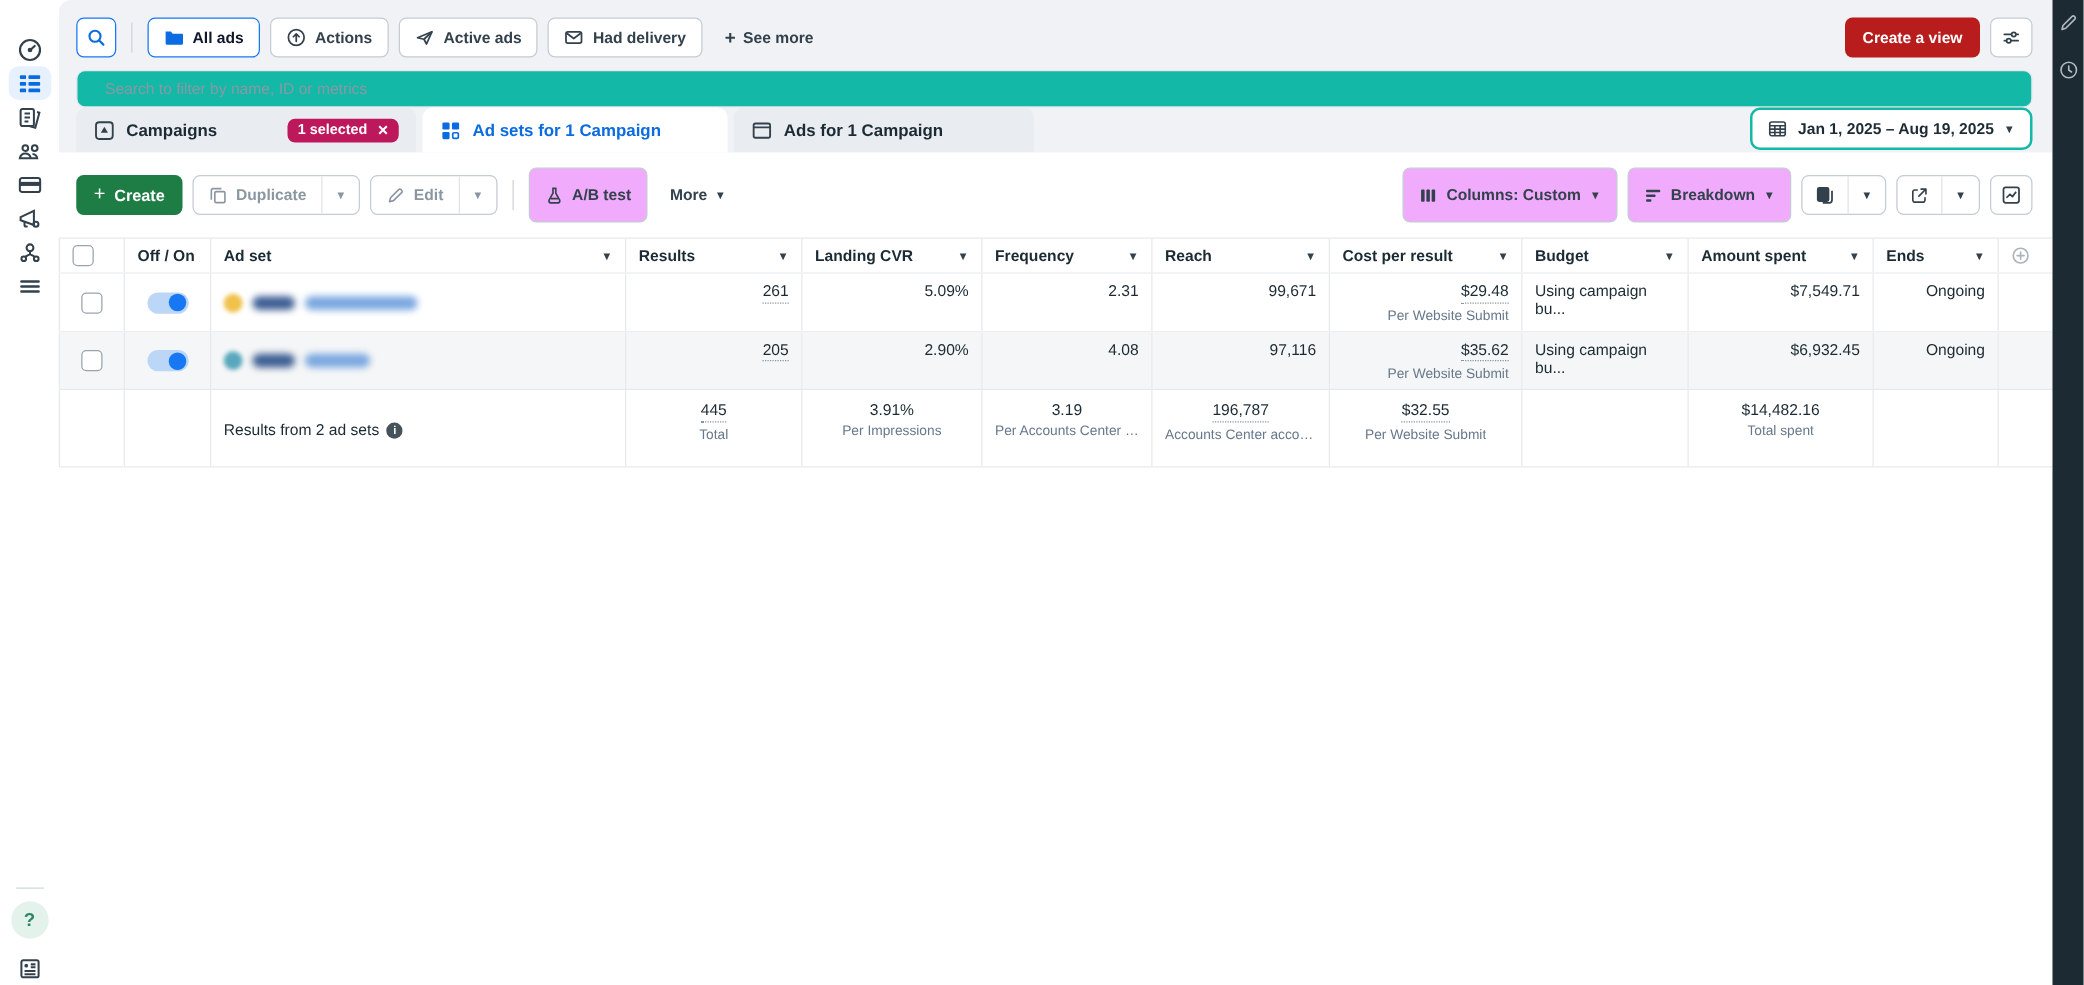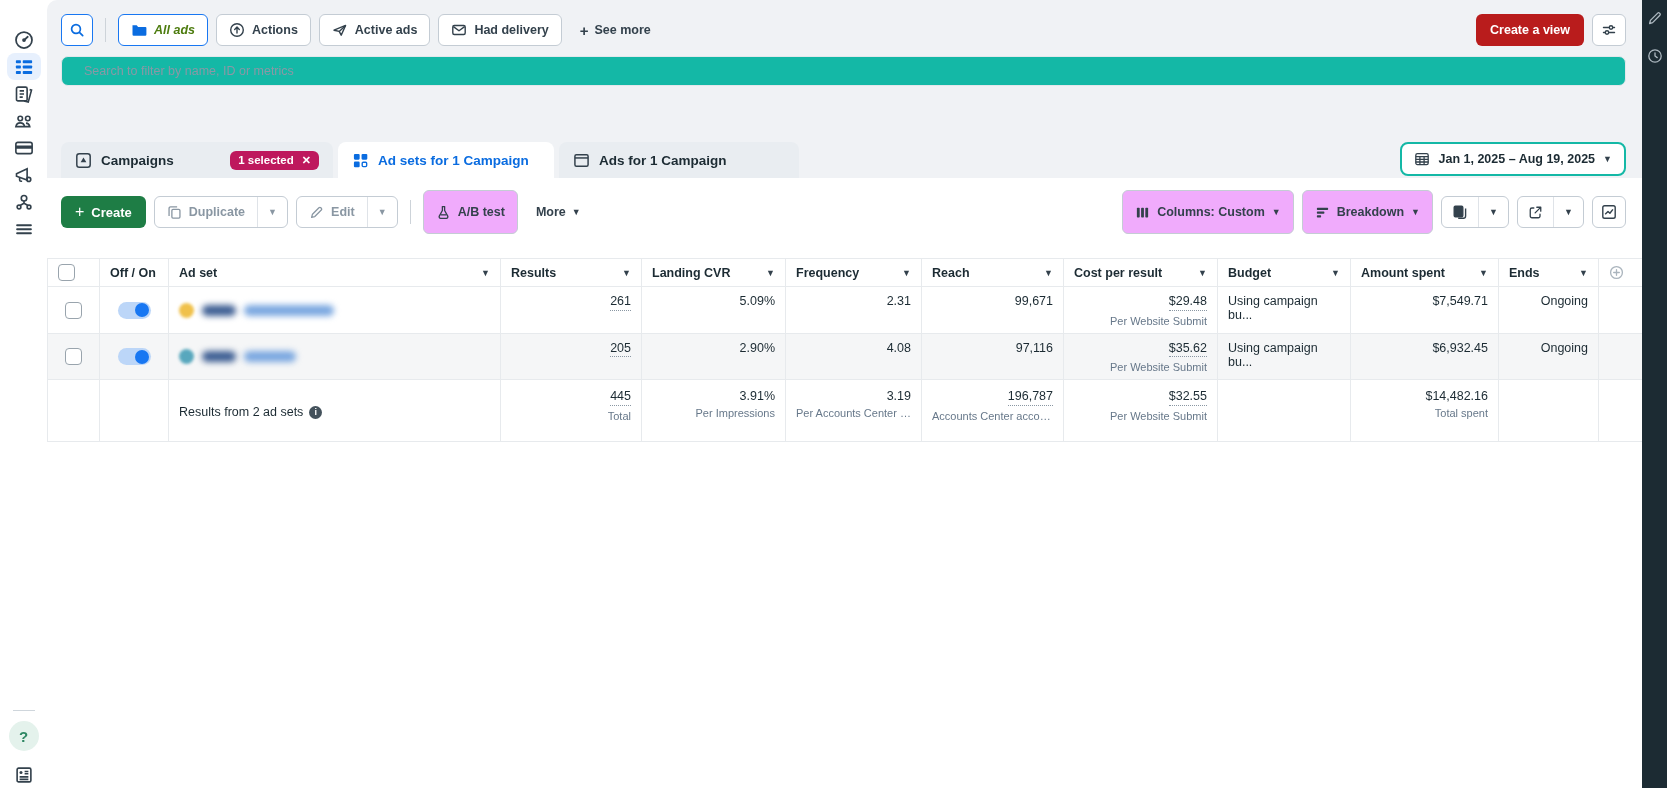--- a/index.html
+++ b/index.html
@@ -18,58 +18,58 @@
   
   .right-rail { width:25px; background:#1c2b33; flex:0 0 25px; display:flex; flex-direction:column; align-items:center; padding-top:10px; gap:22px; color:#aeb9c1; }
 
   
   .canvas { flex:1; background:#f0f2f5; border-top-left-radius:10px; display:flex; flex-direction:column; min-width:0; }
 
   .top-row { display:flex; align-items:center; padding:14px 16px 0 14px; gap:8px; }
   .sq-btn { width:32px; height:32px; border:1px solid #1877f2; background:#fff; border-radius:6px; display:flex; align-items:center; justify-content:center; color:#0a6ce0; cursor:pointer; }
   .vdiv { width:1px; height:24px; background:#cdd3d9; margin:0 4px; }
   .filter-btn { height:32px; display:flex; align-items:center; gap:7px; padding:0 12px; background:#fff; border:1px solid #c4ccd4; border-radius:6px; font-weight:700; font-size:12.5px; color:#33414c; cursor:pointer; white-space:nowrap; }
-  .filter-btn.selected { border-color:#1877f2; color:#4d7c0f;font-style:italic; }
+  .filter-btn.selected { border-color:#1877f2; color:#0f172a; }
   .ghost-btn { display:flex; align-items:center; gap:6px; font-weight:700; font-size:12.5px; color:#33414c; padding:0 10px; cursor:pointer; }
   .top-spacer { flex:1; }
   .primary-btn { height:32px; padding:0 14px; background:#b91c1c; color:#fff; border:none; border-radius:6px; font-weight:700; font-size:12.5px; cursor:pointer; }
 
   .search-row { padding:10px 16px 0 14px; }
   .search-input { width:100%; height:30px; border:1px solid #e3e7eb; background:#14b8a6; border-radius:7px; padding:0 12px 0 22px; font-size:12.5px; color:#1c2b33; font-family:"Liberation Sans",sans-serif; }
   .search-input::placeholder { color:#8a98a5; }
 
   
-  .tabs-row { display:flex; align-items:flex-end; padding:10px 16px 0 14px; gap:5px; }
+  .tabs-row { display:flex; align-items:center; padding:0 16px 0 14px; gap:5px; }
   .tab { height:36px; display:flex; align-items:center; gap:9px; padding:0 14px; border-top-left-radius:8px; border-top-right-radius:8px; background:#e9edf1; font-weight:700; font-size:13.5px; cursor:pointer; white-space:nowrap; }
   .tab.active { background:#fff; color:#0a6ce0; }
   .tab .badge { background:#be185d; color:#fff; font-size:11.5px; font-weight:700; border-radius:6px; padding:3px 8px; display:flex; align-items:center; gap:8px; }
   .tab .badge .x { font-size:11px; cursor:pointer; }
   .tab-campaigns { width:272px; }
-  .tab-adsets { width:216px;margin-top:46px; }
+  .tab-adsets { width:244px; }
   .tab-ads { width:240px; }
   .date-btn { height:34px; margin-bottom:2px; background:#fff; border:2px solid #14b8a6; border-radius:8px; display:flex; align-items:center; gap:8px; padding:0 12px; font-weight:700; font-size:12.5px; cursor:pointer; white-space:nowrap; }
 
   
   .card { background:#fff; flex:1; display:flex; flex-direction:column; min-height:0; }
   .toolbar { display:flex; align-items:center; gap:8px; padding:12px 6px 12px 14px; }
   .create-btn { height:32px; padding:0 14px; background:#1e7d45; color:#fff; border:none; border-radius:6px; font-weight:700; font-size:13px; display:flex; align-items:center; gap:7px; cursor:pointer; }
   .split { display:flex; height:32px; border:1px solid #c4ccd4; border-radius:6px; overflow:hidden; background:#fff; }
   .split .main { display:flex; align-items:center; gap:7px; padding:0 12px; font-weight:700; font-size:12.5px; color:#8a97a3; cursor:pointer; }
   .split .arrow { width:30px; display:flex; align-items:center; justify-content:center; border-left:1px solid #dfe3e8; cursor:pointer; color:#33414c; }
   .plain-btn { height:44px; display:flex; align-items:center; gap:7px; padding:0 12px; border:1px solid #c4ccd4; border-radius:6px; background:#f0abfc; font-weight:700; font-size:12.5px; color:#33414c; cursor:pointer; white-space:nowrap; }
   .caret { font-size:9px; color:#33414c; }
   .toolbar-spacer { flex:1; }
   .icon-btn { width:34px; height:32px; border:1px solid #c4ccd4; border-radius:6px; background:#fff; display:flex; align-items:center; justify-content:center; color:#33414c; cursor:pointer; }
 
   
-  .table { --cols:53px 69px 332px 141px 144px 136px 142px 154px 133px 148px 100px minmax(0,1fr); font-size:12.5px;margin-top:12px; }
+  .table { --cols:53px 69px 332px 141px 144px 136px 142px 154px 133px 148px 100px minmax(0,1fr); font-size:12.5px; }
   .trow { display:grid; grid-template-columns:var(--cols); border-bottom:1px solid #e7eaed; background:#fff; }
   .trow.head { border-top:1px solid #e7eaed; font-weight:700; }
   .trow.alt { background:#f5f6f7; }
-  .trow.summary .c { padding-top:9px; }
+  .trow.summary .c { padding-top:9px;align-items:center; }
   .c { border-right:1px solid #e7eaed; padding:7px 10px 6px; display:flex; flex-direction:column; justify-content:flex-start; min-width:0; position:relative; }
   .c:first-child { border-left:1px solid #e7eaed; }
   .c.last { border-right:none; }
   .c.center { align-items:center; justify-content:center; }
   .num { text-align:right; align-items:flex-end; }
   .head .c { flex-direction:row; align-items:center; justify-content:space-between; padding:5px 10px; }
   .sort { font-size:9px; color:#33414c; }
   .sub { font-size:11px; color:#67788a; margin-top:4px; white-space:nowrap; overflow:hidden; text-overflow:ellipsis; max-width:100%; }
   .metric { border-bottom:1px dotted #8a97a3; display:inline-block; line-height:1.25; cursor:pointer; }
   .checkbox { width:17px; height:17px; border:1.5px solid #99a4ad; border-radius:4px; background:#fff; cursor:pointer; }

